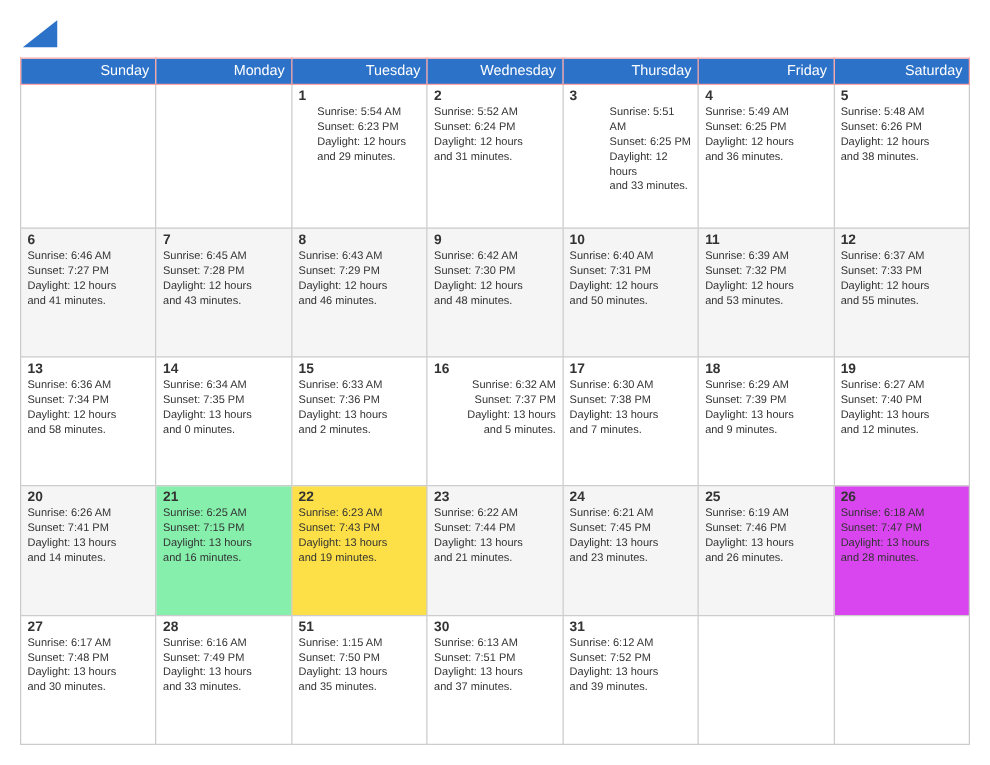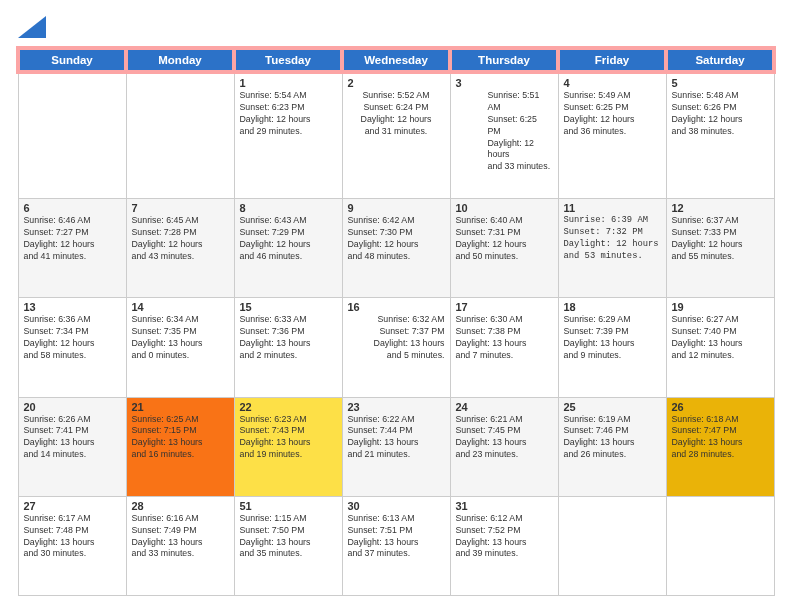--- a/index.html
+++ b/index.html
@@ -55,24 +55,24 @@
     .calendar {
       flex: 1;
       border-collapse: collapse;
       width: 100%;
       table-layout: fixed;
     }
     .calendar th {
       background: #2c72c8;
       color: #fff;
       font-size: 11.5px;
-      font-weight: bold;
+      font-weight: normal;
       padding: 4px 5px;
-      text-align: center;
-      border: 4px solid #fca5a5;
+      text-align: right;
+      border: 1px solid #fca5a5;
     }
     .calendar td {
       vertical-align: top;
       border: 1px solid #ccc;
       padding: 3px 5px;
       font-size: 9px;
       color: #333;
       background: #fff;
       height: 82px;
     }
@@ -128,28 +128,28 @@
           <th>Friday</th>
           <th>Saturday</th>
         </tr>
     </thead>
     <tbody id="calendar-body">
     <tr>
           <td class="empty"></td>
           <td class="empty"></td>
           <td>
             <span class="day-num">1</span>
-            <p class="cell-text" style="white-space: pre-line;">Sunrise: 5:54 AM
+            <p class="cell-text" style="white-space: pre-line; margin-left: 15px;">Sunrise: 5:54 AM
 Sunset: 6:23 PM
 Daylight: 12 hours
 and 29 minutes.</p>
           </td>
           <td>
             <span class="day-num">2</span>
-            <p class="cell-text" style="white-space: pre-line; text-align: center;">Sunrise: 5:52 AM
+            <p class="cell-text" style="white-space: pre-line;">Sunrise: 5:52 AM
 Sunset: 6:24 PM
 Daylight: 12 hours
 and 31 minutes.</p>
           </td>
           <td>
             <span class="day-num">3</span>
             <p class="cell-text" style="white-space: pre-line; margin-left: 32px;">Sunrise: 5:51 AM
 Sunset: 6:25 PM
 Daylight: 12 hours
 and 33 minutes.</p>
@@ -200,21 +200,21 @@
           </td>
           <td style="background: rgb(245, 245, 245);">
             <span class="day-num">10</span>
             <p class="cell-text" style="white-space: pre-line;">Sunrise: 6:40 AM
 Sunset: 7:31 PM
 Daylight: 12 hours
 and 50 minutes.</p>
           </td>
           <td style="background: rgb(245, 245, 245);">
             <span class="day-num">11</span>
-            <p class="cell-text" style="white-space: pre-line; font-family: Liberation Mono, monospace;">Sunrise: 6:39 AM
+            <p class="cell-text" style="white-space: pre-line;">Sunrise: 6:39 AM
 Sunset: 7:32 PM
 Daylight: 12 hours
 and 53 minutes.</p>
           </td>
           <td style="background: rgb(245, 245, 245);">
             <span class="day-num">12</span>
             <p class="cell-text" style="white-space: pre-line;">Sunrise: 6:37 AM
 Sunset: 7:33 PM
 Daylight: 12 hours
 and 55 minutes.</p>
@@ -272,21 +272,21 @@
           </td>
         </tr>
         <tr>
           <td style="background: rgb(245, 245, 245);">
             <span class="day-num">20</span>
             <p class="cell-text" style="white-space: pre-line;">Sunrise: 6:26 AM
 Sunset: 7:41 PM
 Daylight: 13 hours
 and 14 minutes.</p>
           </td>
-          <td style="background: #f97316;">
+          <td style="background: #86efac;">
             <span class="day-num">21</span>
             <p class="cell-text" style="white-space: pre-line;">Sunrise: 6:25 AM
 Sunset: 7:15 PM
 Daylight: 13 hours
 and 16 minutes.</p>
           </td>
           <td style="background: #fde047;">
             <span class="day-num">22</span>
             <p class="cell-text" style="white-space: pre-line;">Sunrise: 6:23 AM
 Sunset: 7:43 PM
@@ -307,21 +307,21 @@
 Daylight: 13 hours
 and 23 minutes.</p>
           </td>
           <td style="background: rgb(245, 245, 245);">
             <span class="day-num">25</span>
             <p class="cell-text" style="white-space: pre-line;">Sunrise: 6:19 AM
 Sunset: 7:46 PM
 Daylight: 13 hours
 and 26 minutes.</p>
           </td>
-          <td style="background: #eab308;">
+          <td style="background: #d946ef;">
             <span class="day-num">26</span>
             <p class="cell-text" style="white-space: pre-line;">Sunrise: 6:18 AM
 Sunset: 7:47 PM
 Daylight: 13 hours
 and 28 minutes.</p>
           </td>
         </tr>
         <tr>
           <td>
             <span class="day-num">27</span>

